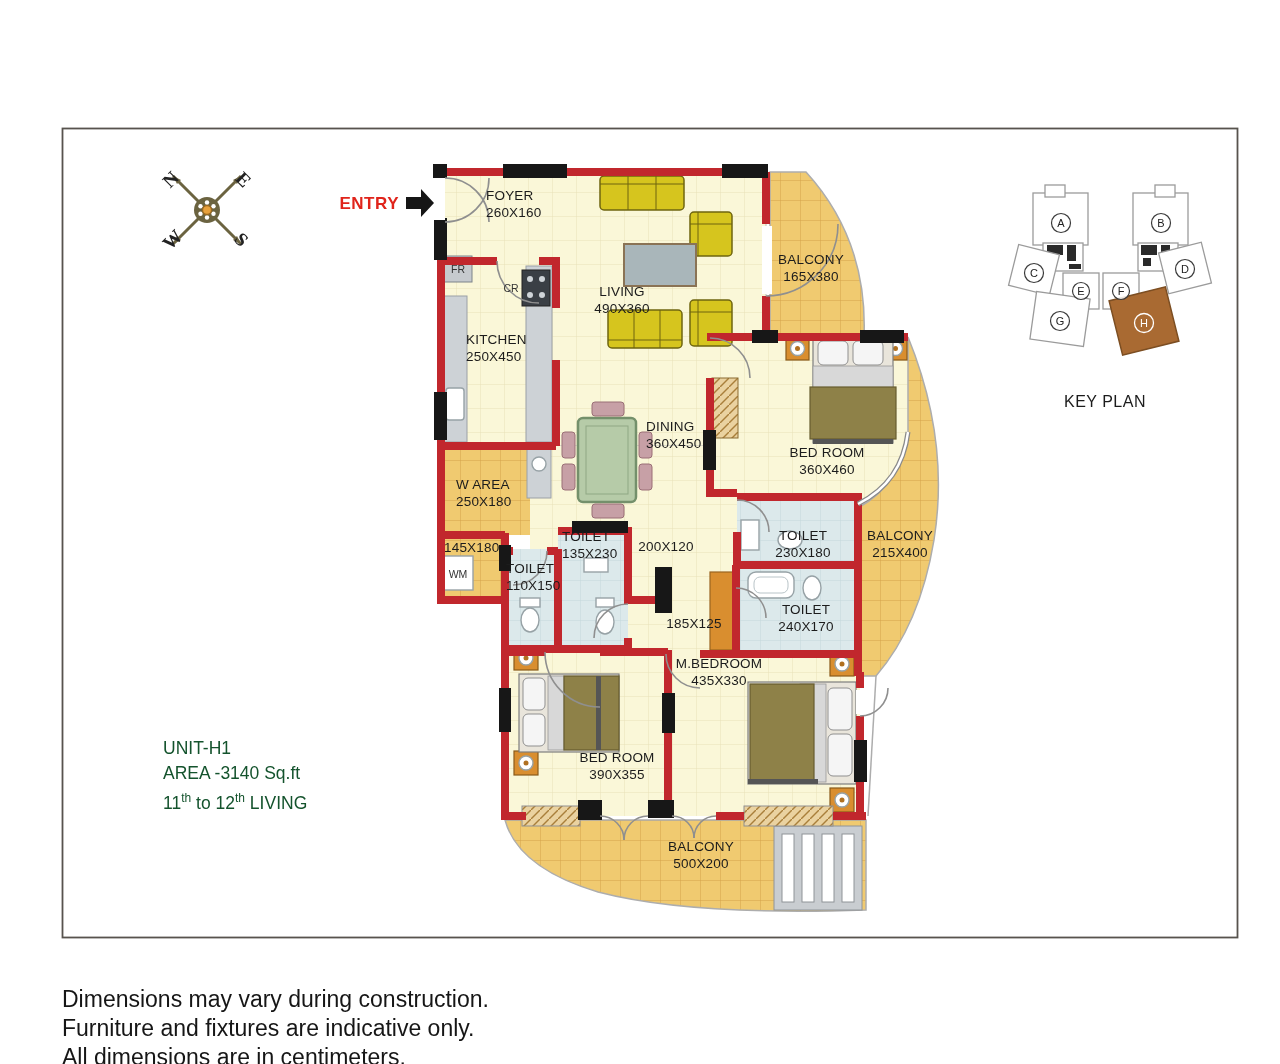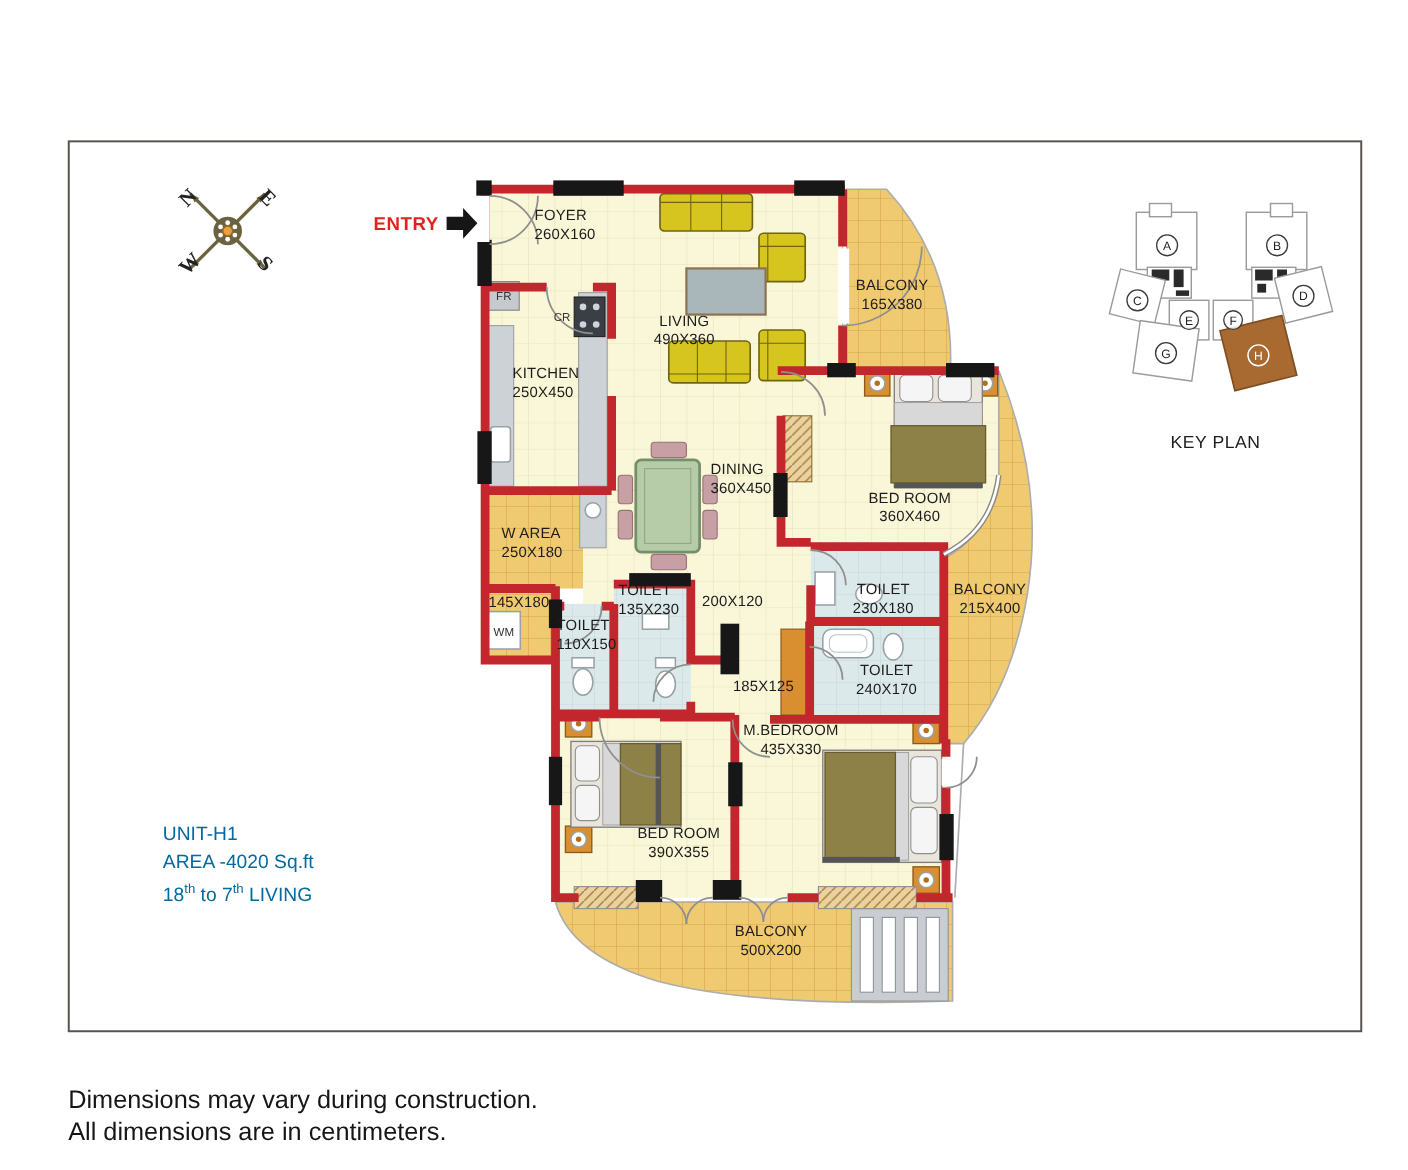--- a/index.html
+++ b/index.html
@@ -26,21 +26,21 @@
   .sofaline{stroke:#6f650f;stroke-width:1;fill:none;}
   .bedframe{fill:#E9E5DB;stroke:#7d7d7d;stroke-width:1.2;}
   .pillow{fill:#f5f5f5;stroke:#8f8f8f;stroke-width:1;}
   .blanket{fill:#8E8148;stroke:#675d2f;stroke-width:1.2;}
   .sheet{fill:#d8d8d8;stroke:#9a9a9a;stroke-width:.8;}
   .lamp-sq{fill:#D98E2F;stroke:#8a5a1a;stroke-width:1.2;}
   .cab{fill:#D98E2F;stroke:#9a6420;stroke-width:1.2;}
   .glass{stroke:#8a8a8a;stroke-width:5;fill:none;}
   .glass2{stroke:#ffffff;stroke-width:2.4;fill:none;}
   
-  .unit-info{position:absolute;left:148px;top:736px;font-size:17.5px;line-height:25px;color:#0369a1;margin-top:10px;}
+  .unit-info{position:absolute;left:163px;top:736px;font-size:17.5px;line-height:25px;color:#14532d;}
   .unit-info sup{font-size:12px;}
   .footer{position:absolute;left:62px;top:985px;font-size:23px;line-height:29px;color:#161616;}
 </style>
 </head>
 <body>
 
 <div class="page">
 
 <svg width="1280" height="1064" viewBox="0 0 1280 1064">
   <defs>
@@ -356,22 +356,23 @@
     <circle class="kp-circ" cx="55" cy="136" r="9.5"></circle>
         <text class="kp-letter" x="55" y="140" text-anchor="middle">G</text>
     <circle cx="139" cy="138" r="9.5" fill="none" stroke="#ffffff" stroke-width="1.3"></circle>
         <text class="kp-letter" x="139" y="142" text-anchor="middle" fill="#ffffff" style="fill:#fff">H</text>
     <text class="kp-title" x="100" y="222" text-anchor="middle">KEY PLAN</text>
   </g>
 </svg>
 
   <div class="unit-info">
     <div>UNIT-H1</div>
-    <div>AREA -4020 Sq.ft</div>
-    <div><span>18</span><sup>th</sup><span> to 7</span><sup>th</sup><span> LIVING</span></div>
+    <div>AREA -3140 Sq.ft</div>
+    <div><span>11</span><sup>th</sup><span> to 12</span><sup>th</sup><span> LIVING</span></div>
   </div>
 
   <div class="footer">
     <div>Dimensions may vary during construction.</div>
+    <div>Furniture and fixtures are indicative only.</div>
     <div>All dimensions are in centimeters.</div>
   </div>
 
 </div>
 
 </body></html>

